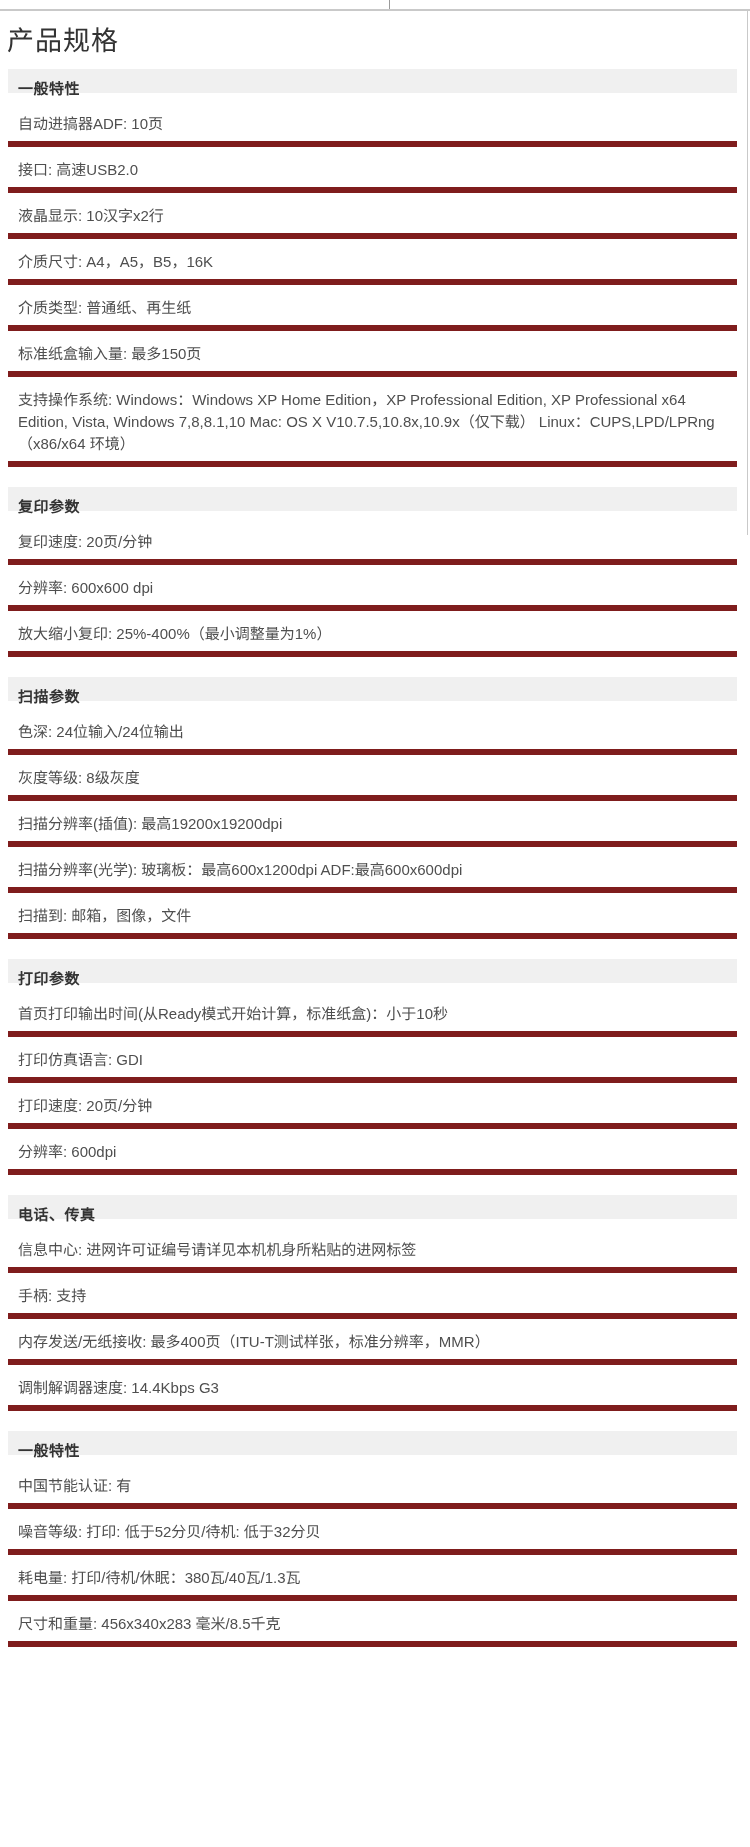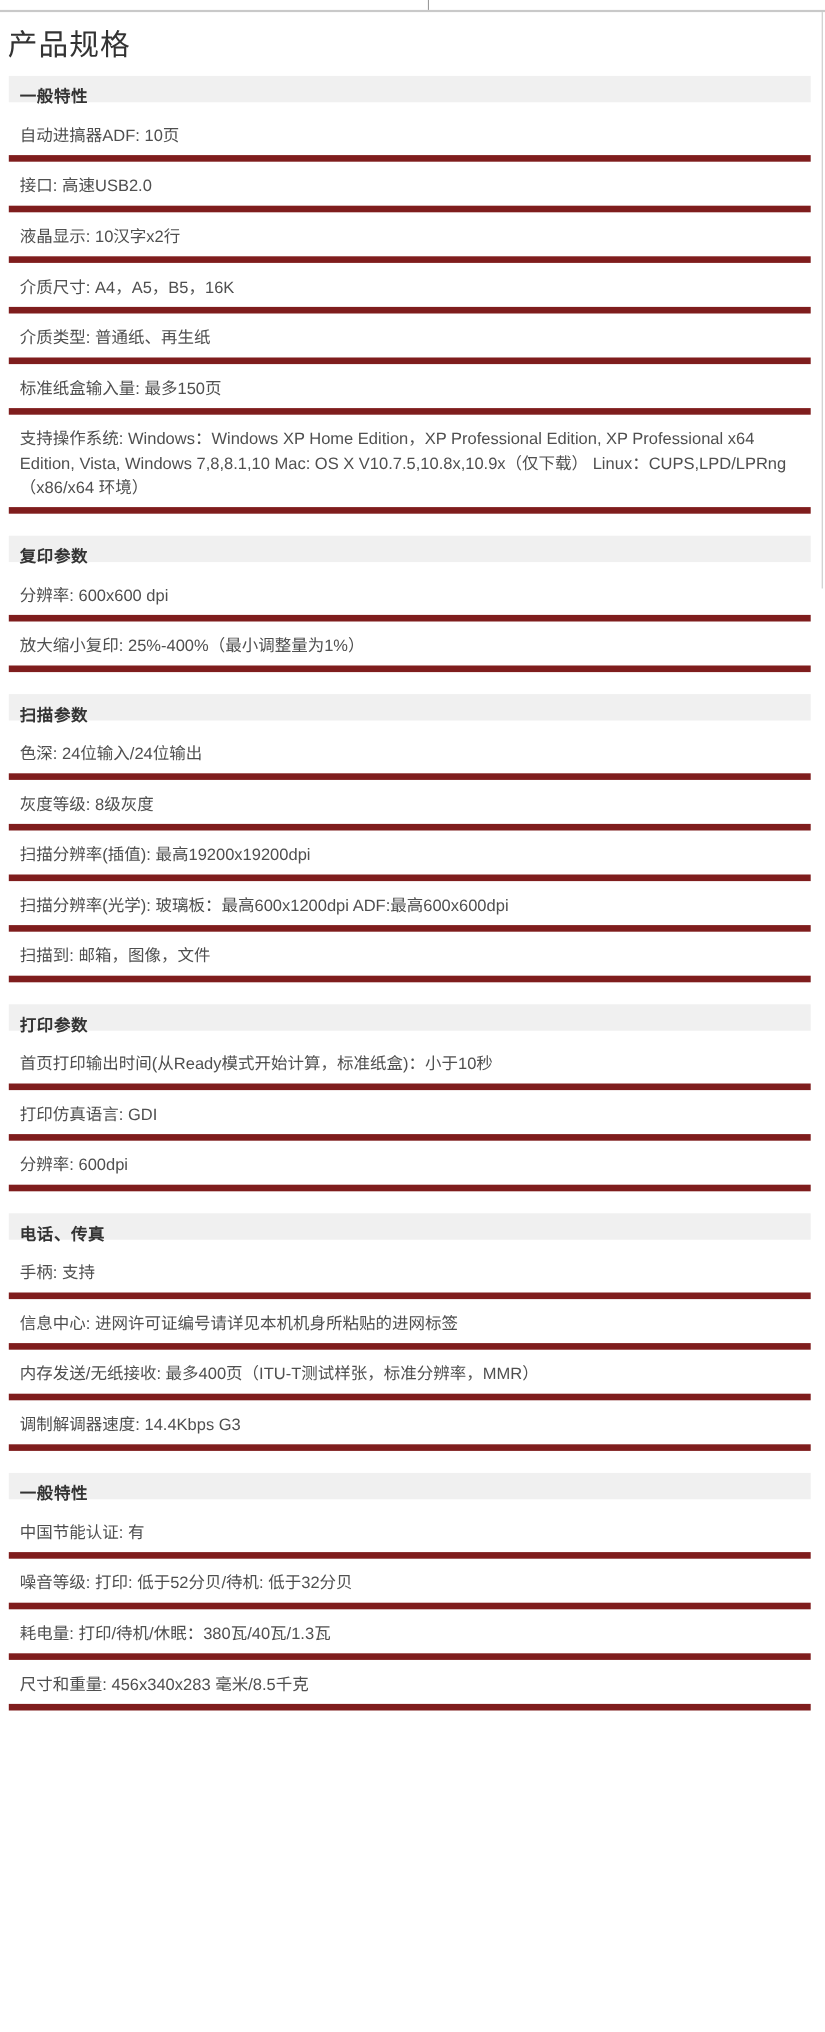--- a/index.html
+++ b/index.html
@@ -90,20 +90,21 @@
         <div class="spec-row">介质尺寸: A4，A5，B5，16K</div>
         <div class="spec-row">介质类型: 普通纸、再生纸</div>
         <div class="spec-row">标准纸盒输入量: 最多150页</div>
         <div class="spec-row">支持操作系统: Windows：Windows XP Home Edition，XP Professional Edition, XP Professional x64 Edition, Vista, Windows 7,8,8.1,10 Mac: OS X V10.7.5,10.8x,10.9x（仅下载） Linux：CUPS,LPD/LPRng（x86/x64 环境）</div>
       </div>
   </section>
 
   <section class="spec-section">
     <div class="section-heading">复印参数</div>
     <div class="rows">
+        <div class="spec-row">复印速度: 20页/分钟</div>
         <div class="spec-row">分辨率: 600x600 dpi</div>
         <div class="spec-row">放大缩小复印: 25%-400%（最小调整量为1%）</div>
       </div>
   </section>
 
   <section class="spec-section">
     <div class="section-heading">扫描参数</div>
     <div class="rows">
         <div class="spec-row">色深: 24位输入/24位输出</div>
         <div class="spec-row">灰度等级: 8级灰度</div>
@@ -111,29 +112,30 @@
         <div class="spec-row">扫描分辨率(光学): 玻璃板：最高600x1200dpi ADF:最高600x600dpi</div>
         <div class="spec-row">扫描到: 邮箱，图像，文件</div>
       </div>
   </section>
 
   <section class="spec-section">
     <div class="section-heading">打印参数</div>
     <div class="rows">
         <div class="spec-row">首页打印输出时间(从Ready模式开始计算，标准纸盒)：小于10秒</div>
         <div class="spec-row">打印仿真语言: GDI</div>
+        <div class="spec-row">打印速度: 20页/分钟</div>
         <div class="spec-row">分辨率: 600dpi</div>
       </div>
   </section>
 
   <section class="spec-section">
     <div class="section-heading">电话、传真</div>
     <div class="rows">
+        <div class="spec-row">信息中心: 进网许可证编号请详见本机机身所粘贴的进网标签</div>
         <div class="spec-row">手柄: 支持</div>
-        <div class="spec-row">信息中心: 进网许可证编号请详见本机机身所粘贴的进网标签</div>
         <div class="spec-row">内存发送/无纸接收: 最多400页（ITU-T测试样张，标准分辨率，MMR）</div>
         <div class="spec-row">调制解调器速度: 14.4Kbps G3</div>
       </div>
   </section>
 
   <section class="spec-section">
     <div class="section-heading">一般特性</div>
     <div class="rows">
         <div class="spec-row">中国节能认证: 有</div>
         <div class="spec-row">噪音等级: 打印: 低于52分贝/待机: 低于32分贝</div>

